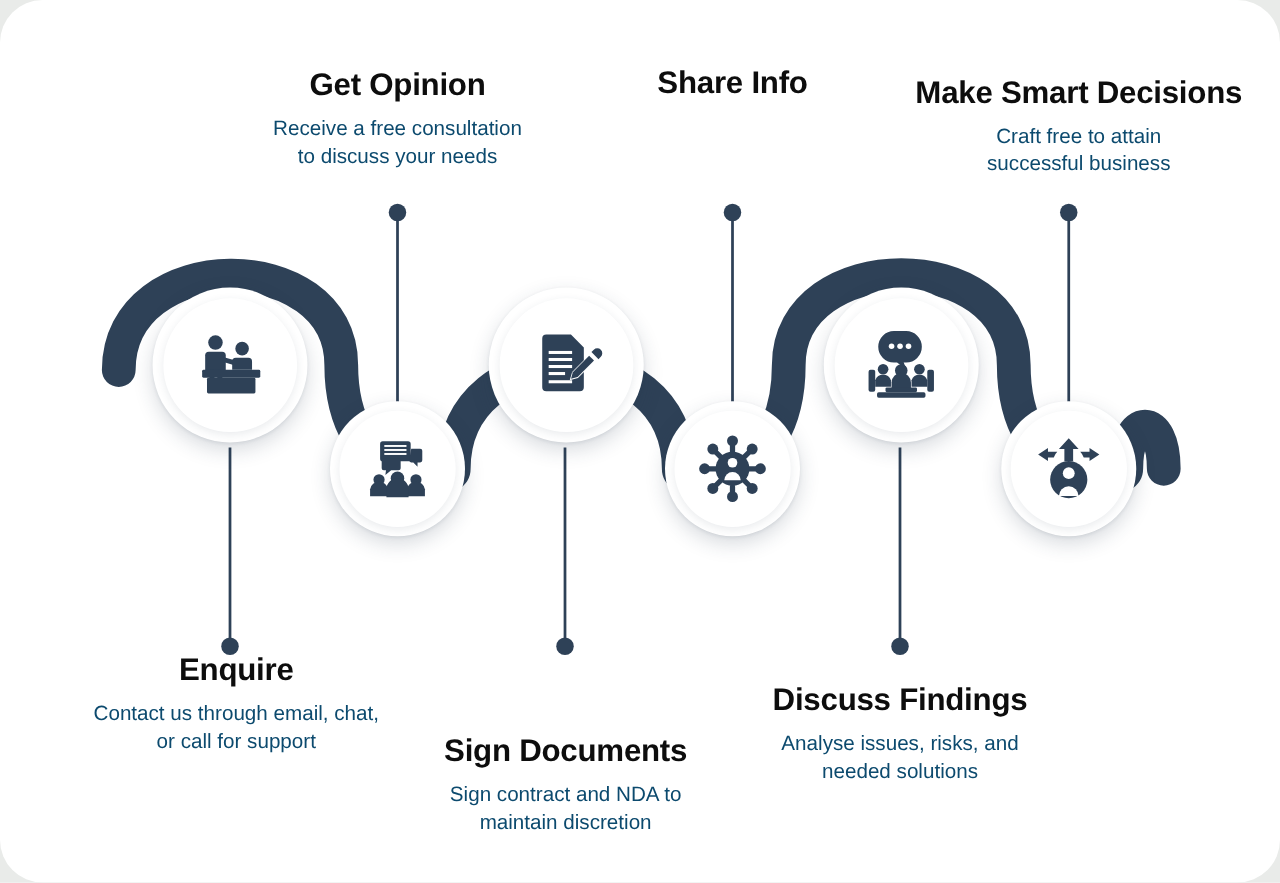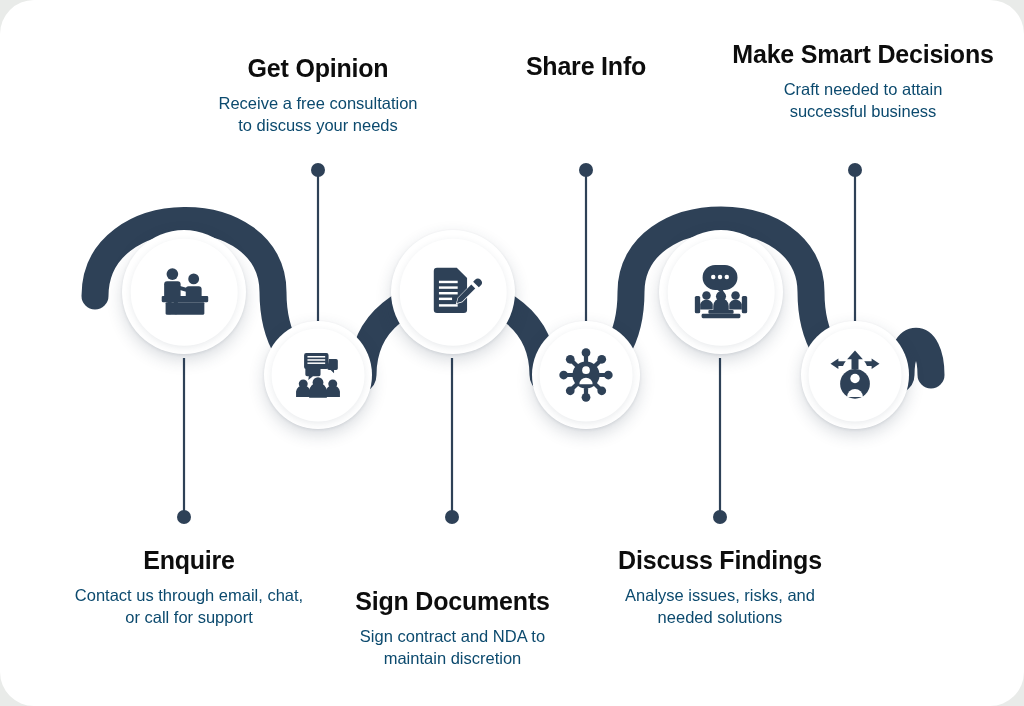--- a/index.html
+++ b/index.html
@@ -123,21 +123,21 @@
         <rect x="15" y="36" width="4.2" height="19" rx="1.4"></rect>
         <rect x="21.5" y="36" width="4.2" height="19" rx="1.4"></rect>
         <path d="M27 25.5 l11 3.2 a2 2 0 0 1 -1.1 3.85 l-11 -3.2 z"></path>
         <circle cx="42" cy="18.5" r="5.6"></circle>
         <path d="M36.8 26 h10.4 a3 3 0 0 1 3 3 v7 h-16.4 v-7 a3 3 0 0 1 3 -3 z"></path>
         <rect x="9" y="36" width="48" height="6.5" rx="1.2"></rect>
         <rect x="13" y="42.5" width="40" height="13" rx="1.2"></rect>
       </g>
     </svg>
   </div>
-  <div class="label-block" style="left:24px; top:546px; width:330px;">
+  <div class="label-block" style="left:24px; top:522px; width:330px;">
     <div class="label-title">Enquire</div>
     <div class="label-desc">Contact us through email, chat,
 or call for support</div>
   </div>
 
   <div class="step-node" style="left:264px; top:321px; width:108px; height:108px;">
     <svg class="step-icon" width="54" height="54" viewBox="0 0 64 64">
       <g fill="#2e4157">
         <path d="M18 6 h24 a2.5 2.5 0 0 1 2.5 2.5 v14 a2.5 2.5 0 0 1 -2.5 2.5 h-24 a2.5 2.5 0 0 1 -2.5 -2.5 v-14 A2.5 2.5 0 0 1 18 6 z"></path>
         <rect x="19.5" y="9.5" width="21" height="1.8" fill="#ffffff"></rect>
@@ -242,19 +242,19 @@
       <g fill="#2e4157">
         <path d="M32 4 l9 10 h-5 v11 h-8 v-11 h-5 z"></path>
         <path d="M4 19 l9 -6 v3.4 h8.5 a14 14 0 0 0 -3.2 5.2 h-5.3 v3.4 z"></path>
         <path d="M60 19 l-9 -6 v3.4 h-8.5 a14 14 0 0 1 3.2 5.2 h5.3 v3.4 z"></path>
         <circle cx="32" cy="42" r="17"></circle>
         <circle cx="32" cy="36" r="5.4" fill="#ffffff"></circle>
         <path d="M23 57 a9 9 0 0 1 18 0 z" fill="#ffffff"></path>
       </g>
     </svg>
   </div>
-  <div class="label-block" style="left:718px; top:40px; width:290px;">
+  <div class="label-block" style="left:718px; top:60px; width:290px;">
     <div class="label-title">Make Smart Decisions</div>
-    <div class="label-desc">Craft needed to attain
+    <div class="label-desc">Craft free to attain
 successful business</div>
   </div>
 
 </div>
 
 </body></html>

